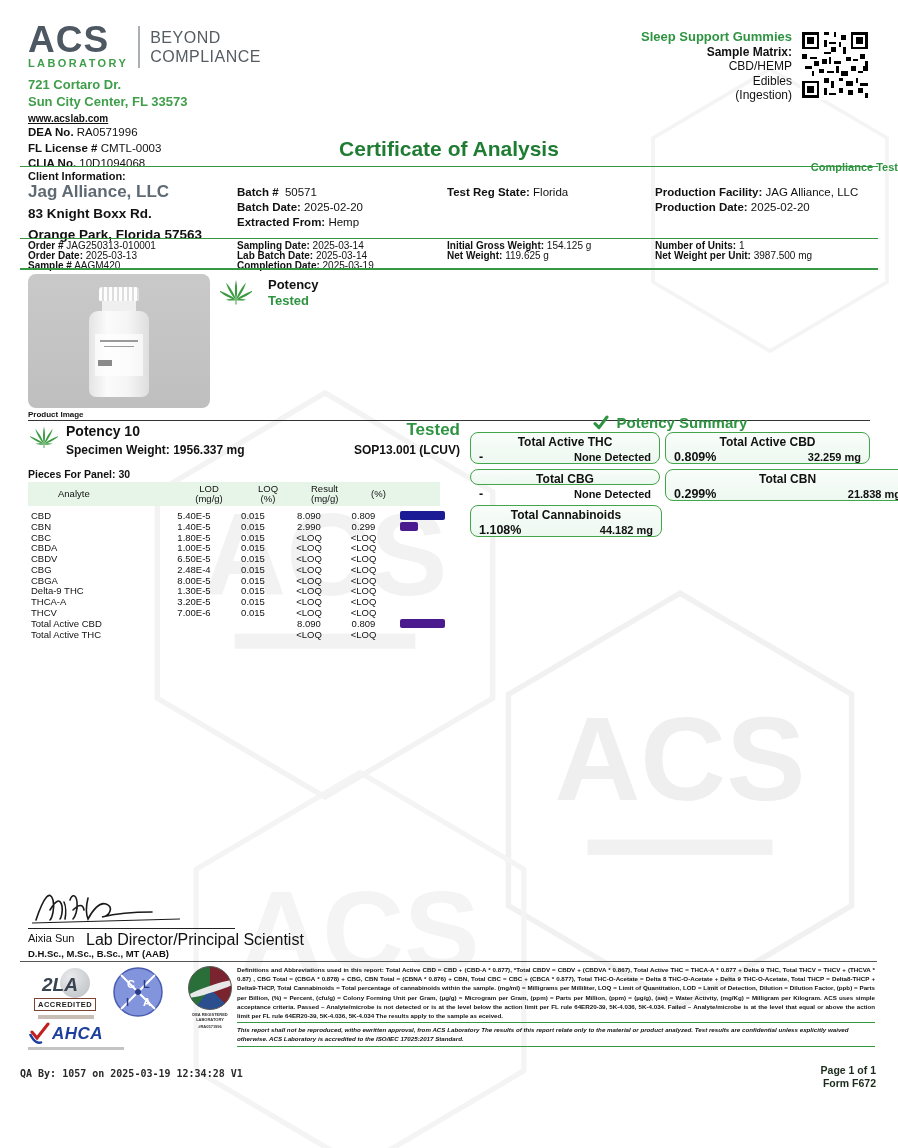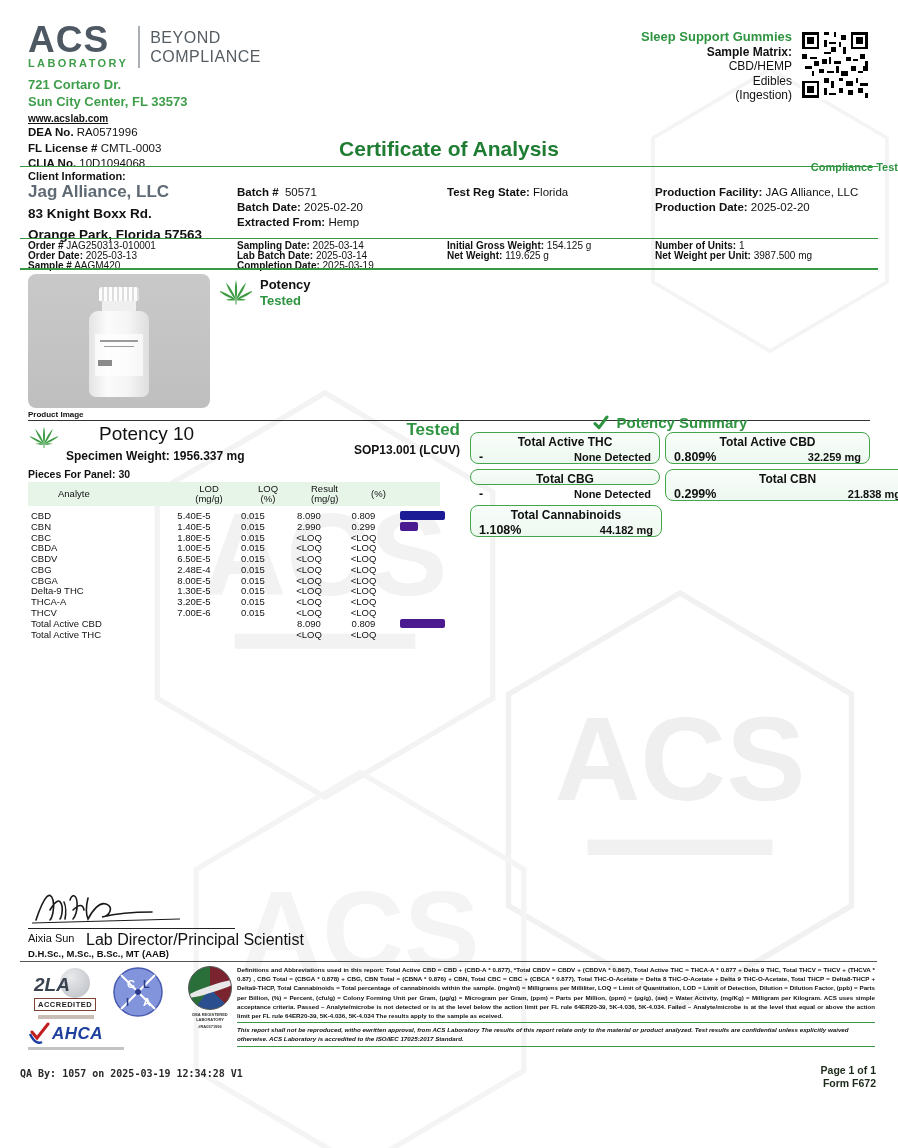--- a/index.html
+++ b/index.html
@@ -38,23 +38,23 @@
   
   .pimg { width:182px; height:134px; background:linear-gradient(#c9c9c9,#bfbfbf); border-radius:8px; position:relative; overflow:hidden; }
   .cap { position:absolute; left:70px; top:12px; width:42px; height:16px; border:1px solid #c8c8c8; border-radius:4px 4px 2px 2px; background:repeating-linear-gradient(90deg,#fdfdfd 0 3px,#ddd 3px 5px); }
   .neck { position:absolute; left:74px; top:27px; width:34px; height:12px; background:#efefef; }
   .bodyb { position:absolute; left:61px; top:37px; width:60px; height:86px; border-radius:9px 9px 7px 7px; background:linear-gradient(90deg,#e4e4e4,#fbfbfb 30%,#f5f5f5 65%,#dedede); }
   .blabel { position:absolute; left:67px; top:60px; width:48px; height:42px; background:rgba(255,255,255,.65); }
   .bline { position:absolute; height:2px; background:#9a9a9a; }
   .caption { font-size:8px; font-weight:bold; }
 
   
-  .stamp { display:flex; align-items:flex-start; gap:8px; }
+  .stamp { display:flex; align-items:flex-start; gap:16px; }
   .stamp-txt { font-size:13px; font-weight:bold; line-height:16px; }
-  .panel-name { font-size:19px; font-weight:normal;margin-left:33px; }
+  .panel-name { font-size:14px; font-weight:bold; }
   .panel-spec { font-size:12px; font-weight:bold; margin-top:4px; }
   .tested-big { font-size:17px; font-weight:bold; color:#2e9441; }
   .sop { font-size:12px; font-weight:bold; margin-top:3px; }
   .pieces { font-size:10.5px; font-weight:bold; }
 
   
   .ptable { width:462px; font-size:9.5px; }
   .thead { display:flex; align-items:center; background:#e7f4e8; height:24px; width:412px; }
   .trow { display:flex; align-items:center; height:10.8px; }
   .c { flex-shrink:0; }
@@ -77,21 +77,21 @@
 
   
   .sig-line { position:absolute; width:207px; border-top:1.6px solid #222; z-index:1; }
   .sig-name { font-size:11px; }
   .sig-role { font-size:16px;text-align:center; }
   .sig-cred { font-size:9.5px; font-weight:bold; }
 
   
   .a2la-box { display:inline-block; border:1.5px solid #7d4433; padding:1px 3px; font-size:7.5px; font-weight:bold; letter-spacing:0.5px; color:#222; background:#fff; }
   .a2la-globe { width:30px; height:30px; border-radius:50%; background:radial-gradient(circle at 35% 30%, #e9eaec, #b9bdc2); position:absolute; left:26px; top:0; }
-  .a2la-2la { position:absolute; left:0px; top:6px; font-size:19px; font-weight:bold; font-style:italic; color:#3a4350; }
+  .a2la-2la { position:absolute; left:8px; top:6px; font-size:19px; font-weight:bold; font-style:italic; color:#3a4350; }
   .a2la-cert { position:absolute; left:4px; top:47px; width:56px; height:4px; background:#c9beb6; }
   .tinybar { background:#c4c4c4; height:3px; }
   .dea-circle { width:44px; height:44px; border-radius:50%; background:conic-gradient(#7a2430 0 38%, #2b4f8e 38% 60%, #2a6e3a 60% 100%); border:1px solid #555; position:relative; overflow:hidden; }
   .dea-swoosh { position:absolute; left:-4px; top:18px; width:56px; height:7px; background:#e8e8e8; transform:rotate(-18deg); border-radius:50%; }
   .dea-txt { font-size:4px; font-weight:bold; color:#333; line-height:5px; text-align:center; margin-top:2px; }
   .ahca-txt { font-size:17px; font-weight:bold; font-style:italic; color:#1d3f9e; letter-spacing:0.5px; }
 
   
   .defs { font-size:6.2px; font-weight:bold; line-height:9.2px; color:#111; text-align:justify; }
   .discl { font-size:6.2px; font-weight:bold; font-style:italic; line-height:9px; color:#111; }

